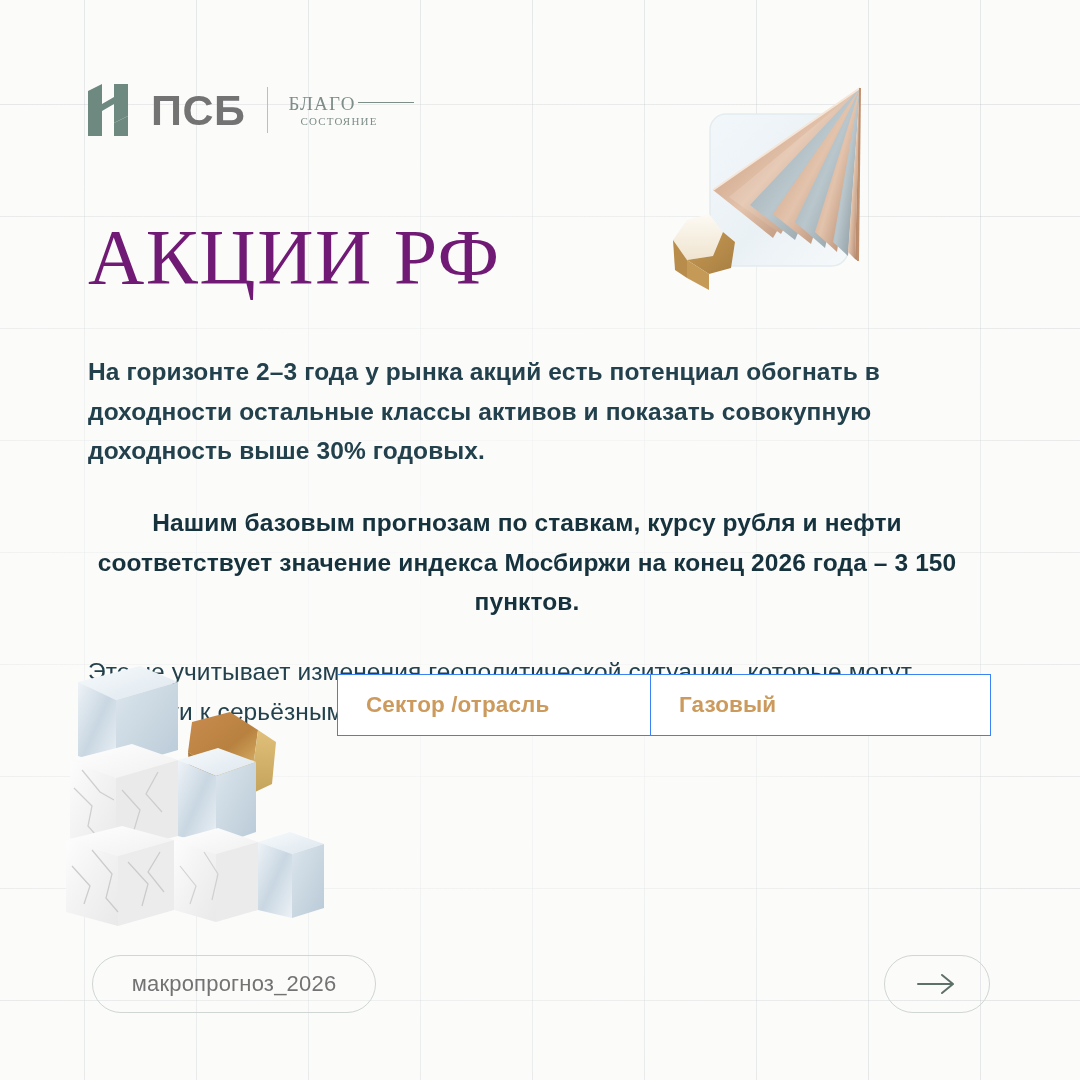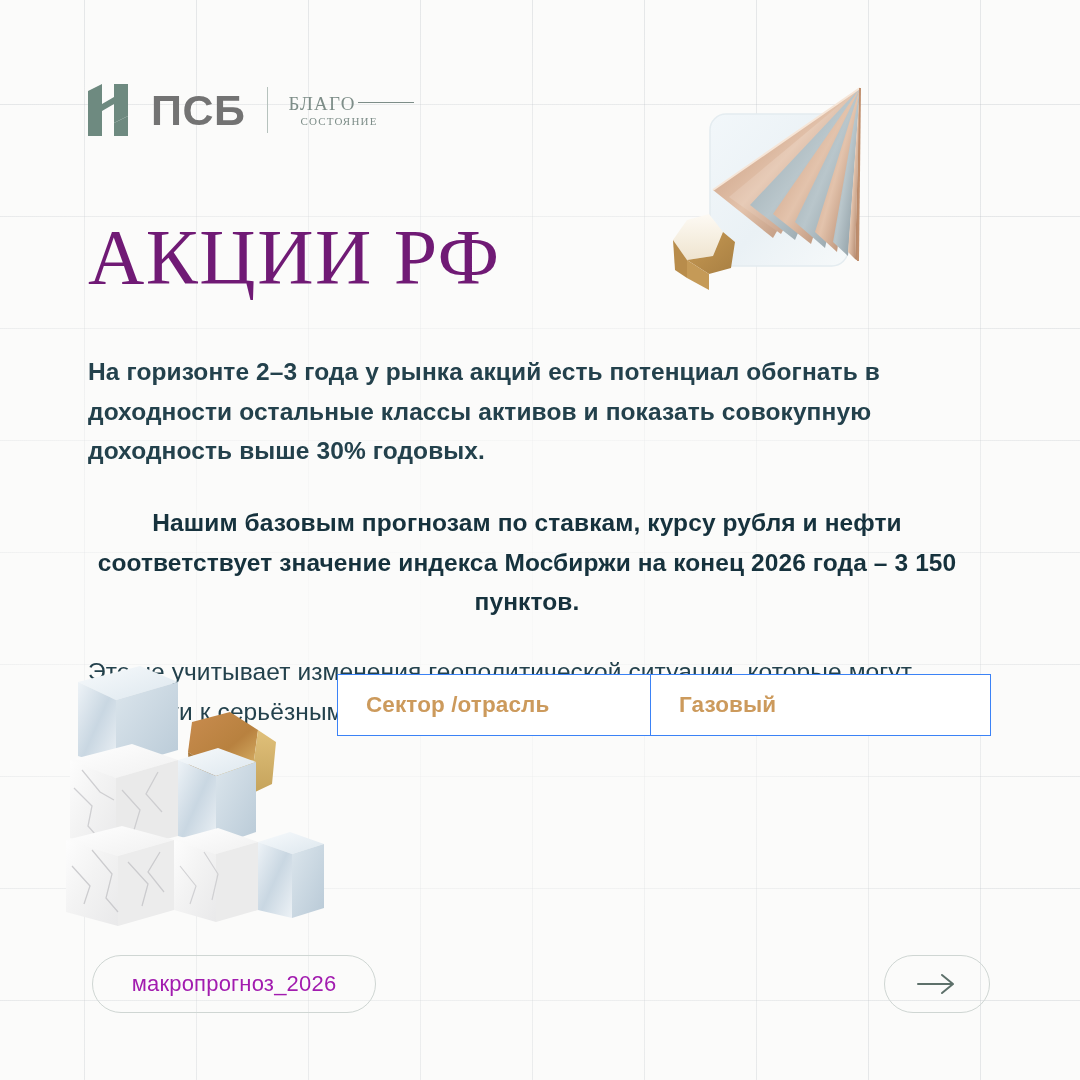--- a/index.html
+++ b/index.html
@@ -120,21 +120,21 @@
   .pills{
     position:absolute; left:0; top:955px;
     width:1080px; height:58px;
   }
   .pill{
     position:absolute;
     height:58px;
     border:1.4px solid #cfd6d3;
     border-radius:29px;
     background:transparent;
-    color:#a21caf;
+    color:#737373;
     font-size:22px;
     letter-spacing:.2px;
     display:flex; align-items:center; justify-content:center;
     cursor:pointer;
     font-family:"Liberation Sans", sans-serif;
   }
   .pill-1{ left:92px;  width:284px; }
   .pill-2{ left:478px; width:307px; }
   .pill-3{ left:884px; width:106px; }
   .pill-3 svg{ display:block; }

